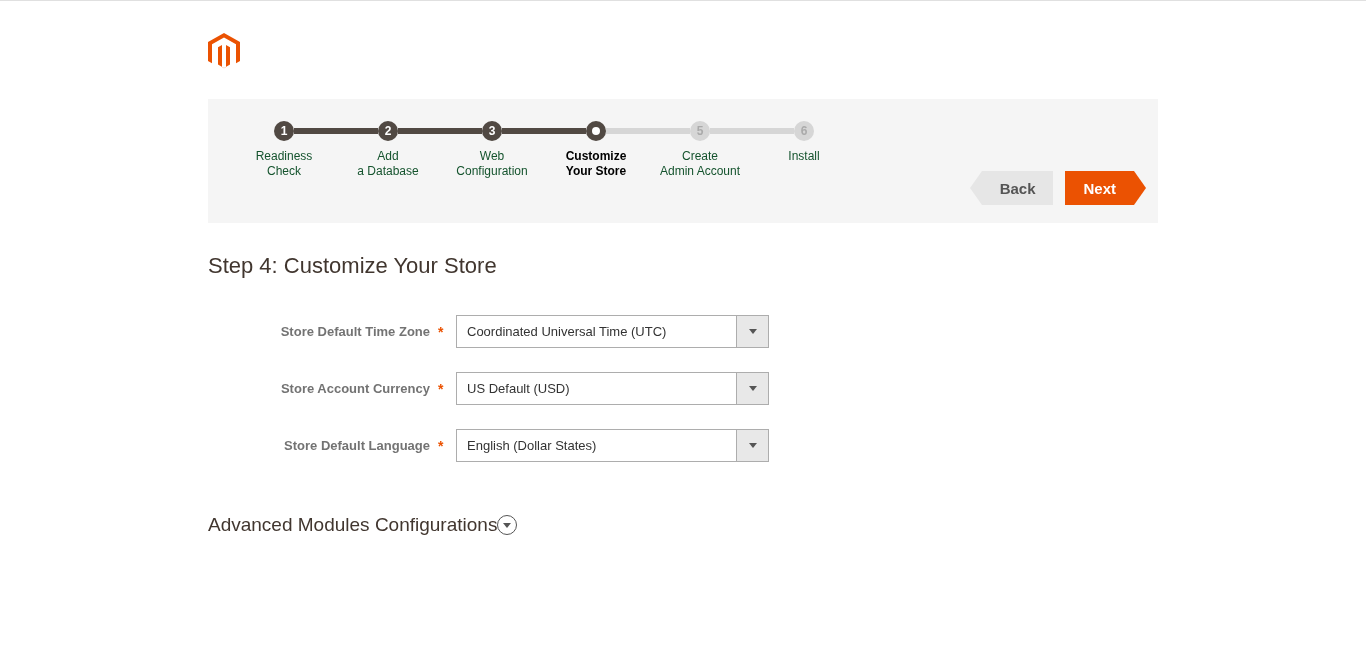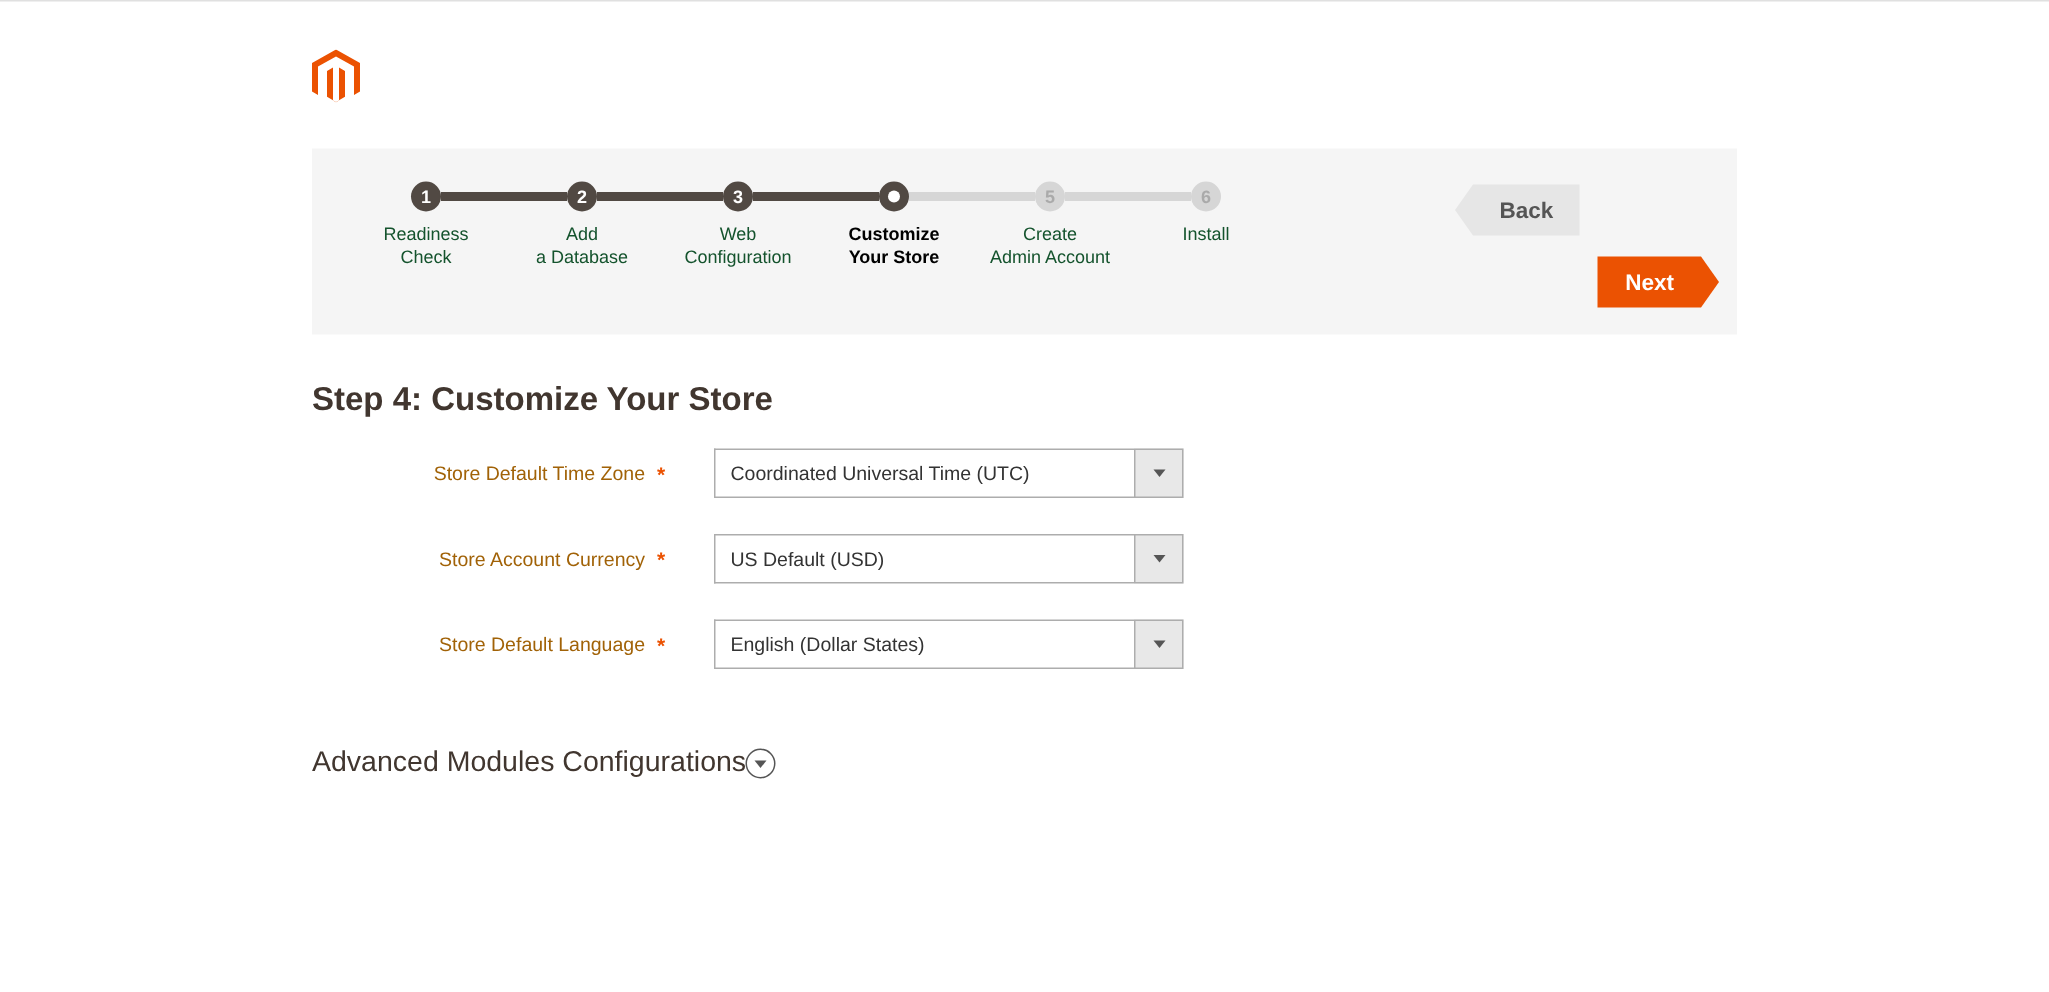--- a/index.html
+++ b/index.html
@@ -82,21 +82,21 @@
     margin-right: -42px;
     position: relative;
     z-index: 1;
   }
   .connector.future {
     background: #d6d6d6;
   }
   .nav-buttons {
     display: flex;
     gap: 12px;
-    align-items: flex-start;
+    align-items: flex-end;
     padding-top: 2px;
   }
   .btn {
     font-size: 15px;
     font-weight: 600;
     height: 34px;
     border: none;
     cursor: pointer;
     display: flex;
     align-items: center;
@@ -129,47 +129,46 @@
     border-top: 17px solid transparent;
     border-bottom: 17px solid transparent;
     border-left: 12px solid #eb5202;
   }
   .content {
     padding: 30px 0 0 0;
   }
   .page-title {
     font-size: 22px;
     color: #41362f;
-    font-weight: 700;
-    margin-bottom: 20px;
+    font-weight: 400;
+    margin-bottom: 36px;
   }
   .form-row {
     display: flex;
     align-items: center;
     margin-bottom: 24px;
   }
   .form-label {
     width: 230px;
     text-align: right;
     font-size: 13px;
-    font-weight: 400;
-    color: #a16207;
+    font-weight: 700;
+    color: #737373;
     padding-right: 8px;
   }
   .req-star {
     color: #eb5202;
     font-size: 14px;
     font-weight: 700;
     width: 18px;
     text-align: left;
   }
   .select-wrap {
     position: relative;
     display: flex;
-    margin-left: 20px;
   }
   .select-box {
     width: 280px;
     height: 33px;
     border: 1px solid #adadad;
     border-right: none;
     padding: 0 10px;
     font-size: 13px;
     color: #333;
     background: #fff;

